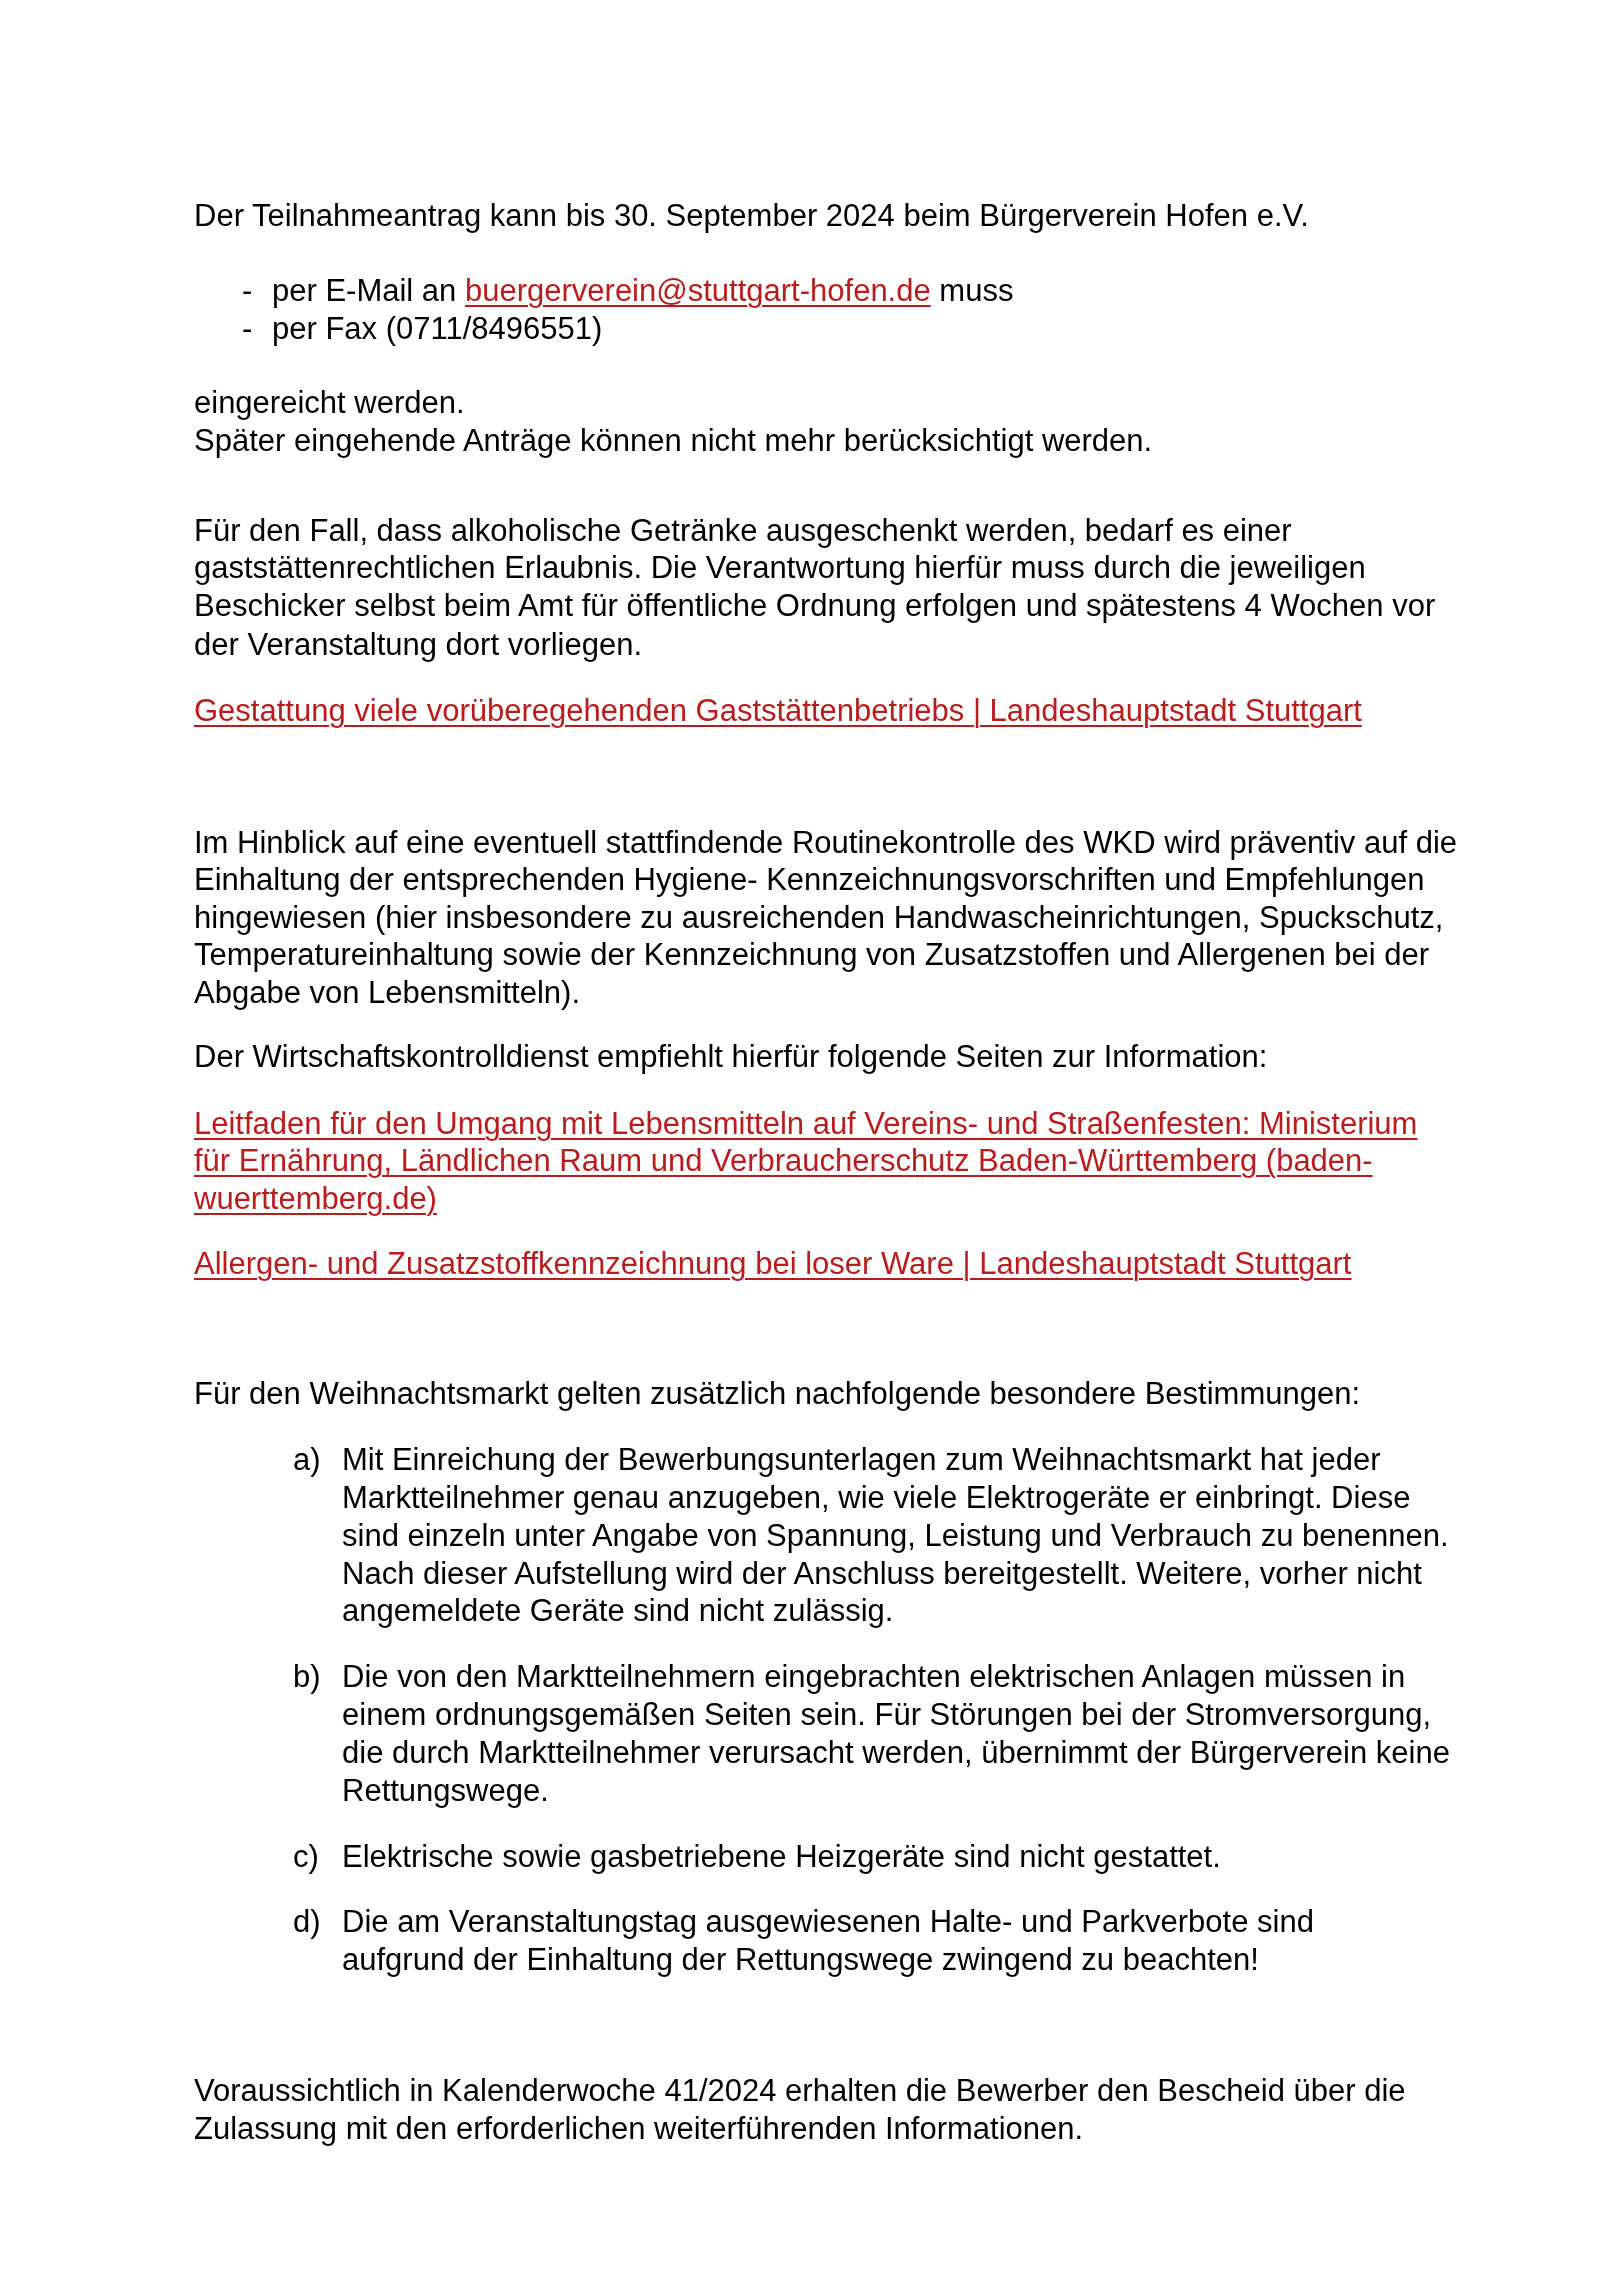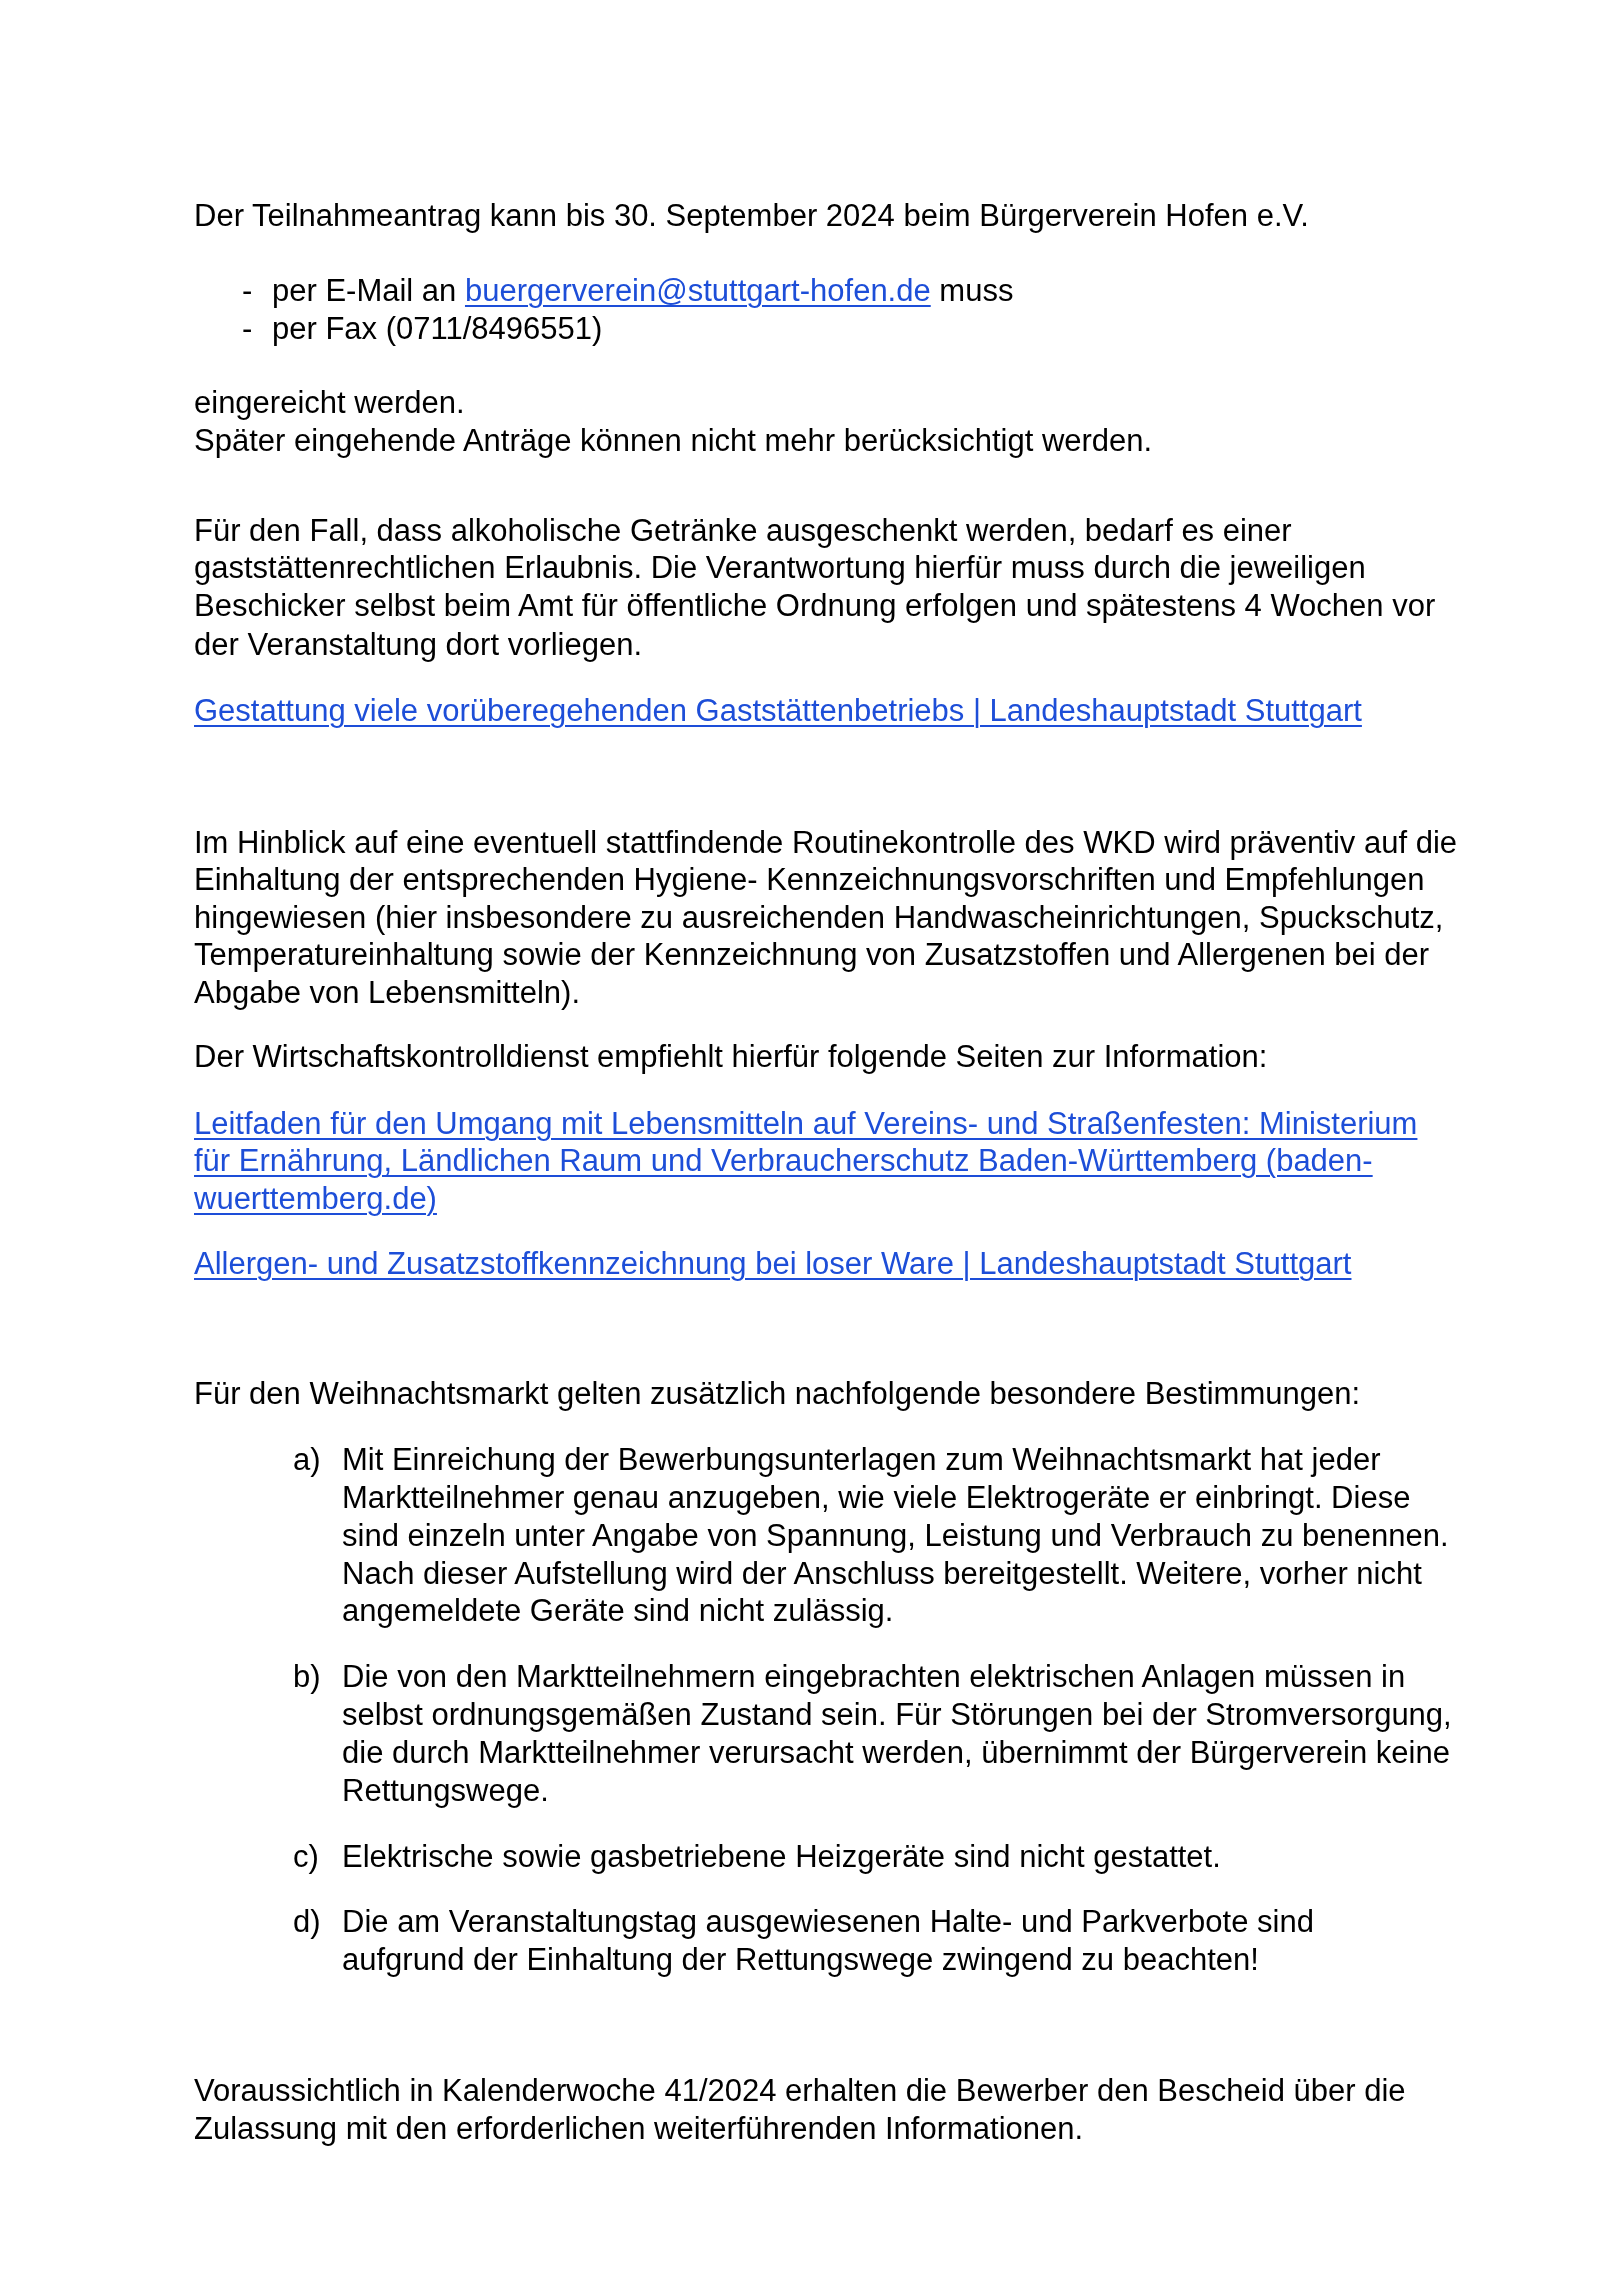--- a/index.html
+++ b/index.html
@@ -1,19 +1,19 @@
 <!DOCTYPE html>
 <html style="font-size:13.5px"><head>
 <meta charset="utf-8">
 <style>
   html, body { margin: 0; padding: 0; background: #ffffff; }
   body { width: 1622px; height: 2295px; position: relative; overflow: hidden;
          font-family: "Liberation Sans", sans-serif; color: #000; font-size: 31px; }
   .ln { position: absolute; left: 194px; white-space: nowrap; line-height: 37px; }
-  .link { color: #1d4ed8; text-decoration: underline; text-decoration-thickness: 1.7px; text-underline-offset: 4.2px; cursor: pointer; }
+  .link { color: #b91c1c; text-decoration: underline; text-decoration-thickness: 1.7px; text-underline-offset: 4.2px; cursor: pointer; }
   .bold { font-weight: normal; }
   .dash { position: absolute; left: 242px; }
   .btxt { position: absolute; left: 272px; white-space: nowrap; line-height: 37px; }
   .lbl { position: absolute; left: 293px; line-height: 37px; }
   .itxt { position: absolute; left: 342px; white-space: nowrap; line-height: 37px; }
 </style>
 </head>
 <body>
 
 <div class="ln" style="top:197px">Der Teilnahmeantrag kann bis 30. September 2024 beim Bürgerverein Hofen e.V.</div>
@@ -63,21 +63,21 @@
     <span class="lbl" style="top:1441px">a)</span>
     <div class="itxt" style="top:1441px">Mit Einreichung der Bewerbungsunterlagen zum Weihnachtsmarkt hat jeder</div>
     <div class="itxt" style="top:1479px">Marktteilnehmer genau anzugeben, wie viele Elektrogeräte er einbringt. Diese</div>
     <div class="itxt" style="top:1517px">sind einzeln unter Angabe von Spannung, Leistung und Verbrauch zu benennen.</div>
     <div class="itxt" style="top:1555px">Nach dieser Aufstellung wird der Anschluss bereitgestellt. Weitere, vorher nicht</div>
     <div class="itxt" style="top:1592px">angemeldete Geräte sind nicht zulässig.</div>
   </div>
   <div>
     <span class="lbl" style="top:1658px">b)</span>
     <div class="itxt" style="top:1658px">Die von den Marktteilnehmern eingebrachten elektrischen Anlagen müssen in</div>
-    <div class="itxt" style="top:1696px">selbst ordnungsgemäßen Zustand sein. Für Störungen bei der Stromversorgung,</div>
+    <div class="itxt" style="top:1696px">einem ordnungsgemäßen Seiten sein. Für Störungen bei der Stromversorgung,</div>
     <div class="itxt" style="top:1734px">die durch Marktteilnehmer verursacht werden, übernimmt der Bürgerverein keine</div>
     <div class="itxt" style="top:1772px">Rettungswege.</div>
   </div>
   <div>
     <span class="lbl" style="top:1838px">c)</span>
     <div class="itxt bold" style="top:1838px">Elektrische sowie gasbetriebene Heizgeräte sind nicht gestattet.</div>
   </div>
   <div>
     <span class="lbl" style="top:1903px">d)</span>
     <div class="itxt bold" style="top:1903px">Die am Veranstaltungstag ausgewiesenen Halte- und Parkverbote sind</div>

